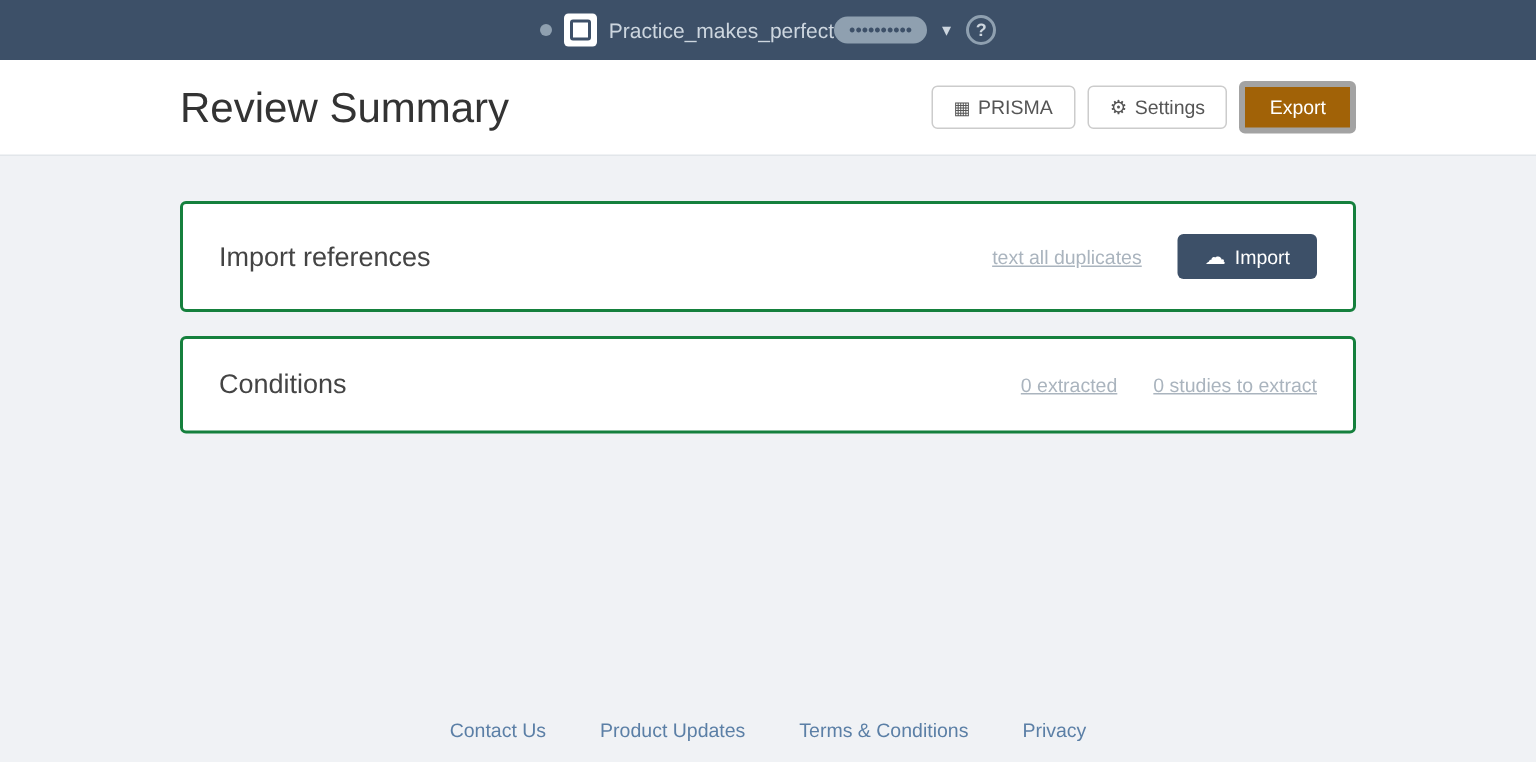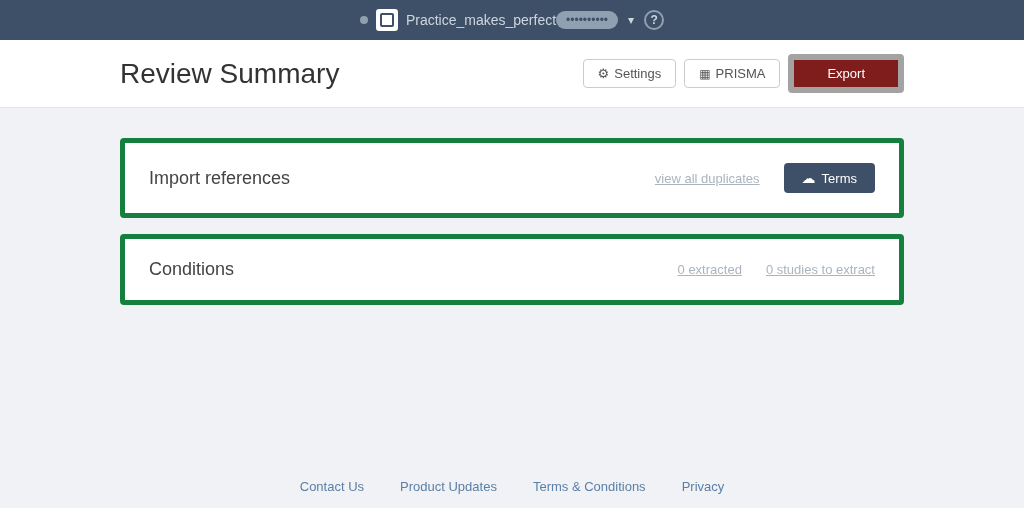--- a/index.html
+++ b/index.html
@@ -90,38 +90,38 @@
       color: #555;
       padding: 6px 14px;
       border-radius: 4px;
       font-size: 13px;
       cursor: pointer;
       display: flex;
       align-items: center;
       gap: 5px;
     }
     .btn-primary {
-      background: #7f1d1d;
-      border: 6px solid #a3a3a3;
+      background: #a16207;
+      border: 4px solid #a3a3a3;
       color: white;
-      padding: 6px 33px;
+      padding: 6px 16px;
       border-radius: 4px;
       font-size: 13px;
       cursor: pointer;
     }
 
     
     .main-content {
       padding: 30px 120px;
     }
 
     
     .card {
       background: white;
-      border: 5px solid #15803d;
+      border: 2px solid #15803d;
       border-radius: 4px;
       padding: 20px 24px;
       margin-bottom: 16px;
       display: flex;
       align-items: center;
       justify-content: space-between;
     }
     .card-title {
       font-size: 18px;
       font-weight: 300;
@@ -189,40 +189,40 @@
     <span class="nav-user">••••••••••</span>
     <span class="nav-chevron">▾</span>
     <div class="nav-help">?</div>
   </div>
 </nav>
 
 <header class="page-header">
   <h1 class="page-title">Review Summary</h1>
   <div class="header-actions">
     <button class="btn-outline">
+      <span class="icon-table"></span>
+      <span>PRISMA</span>
+    </button>
+    <button class="btn-outline">
       <span class="icon-gear"></span>
       <span>Settings</span>
     </button>
-    <button class="btn-outline">
-      <span class="icon-table"></span>
-      <span>PRISMA</span>
-    </button>
     <button class="btn-primary">Export</button>
   </div>
 </header>
 
 <main class="main-content">
 
   <div class="card">
     <span class="card-title">Import references</span>
     <div class="card-actions">
-      <span class="card-link">view all duplicates</span>
+      <span class="card-link">text all duplicates</span>
       <button class="btn-import">
         <span class="icon-cloud"></span>
-        <span>Terms</span>
+        <span>Import</span>
       </button>
     </div>
   </div>
 
 
 
   <div class="card">
     <span class="card-title">Conditions</span>
     <div class="card-actions">
       <span class="card-link">0 extracted</span>

